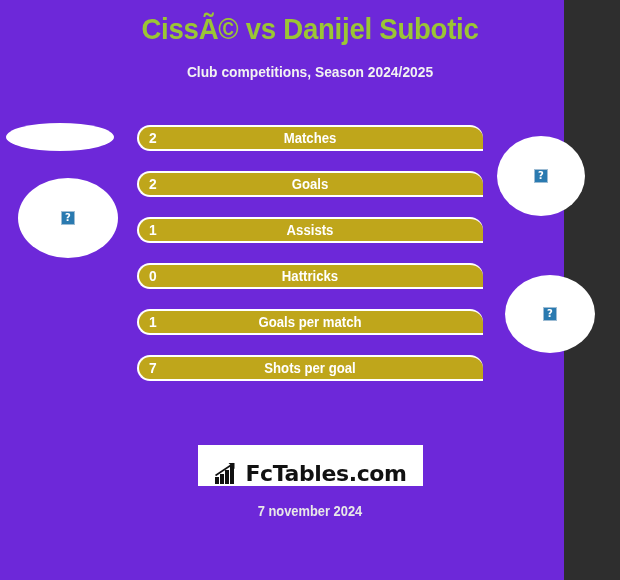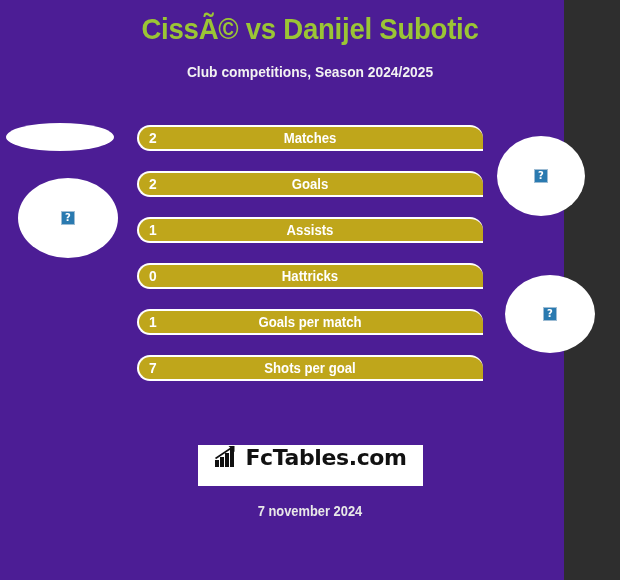--- a/index.html
+++ b/index.html
@@ -10,21 +10,21 @@
     width: 620px;
     height: 580px;
     background: #2e2e2e;
     font-family: "Liberation Sans", sans-serif;
     overflow: hidden;
   }
   .canvas {
     position: relative;
     width: 564px;
     height: 580px;
-    background: #4c1d95;
+    background: #6d28d9;
   }
 
   
   .title {
     position: absolute;
     top: 12px;
     left: 0;
     width: 620px;
     text-align: center;
     color: #9bc535;
@@ -133,21 +133,21 @@
 
   
   .logo-box {
     position: absolute;
     left: 198px;
     top: 445px;
     width: 225px;
     height: 41px;
     background: #ffffff;
     display: flex;
-    align-items: flex-start;
+    align-items: flex-end;
     justify-content: center;
     gap: 5px;
   }
   .logo-icon { display: block; }
   .logo-text {
     color: #111111;
     font-size: 22px;
     font-weight: bold;
     letter-spacing: -0.4px;
     font-family: "DejaVu Sans", sans-serif;

